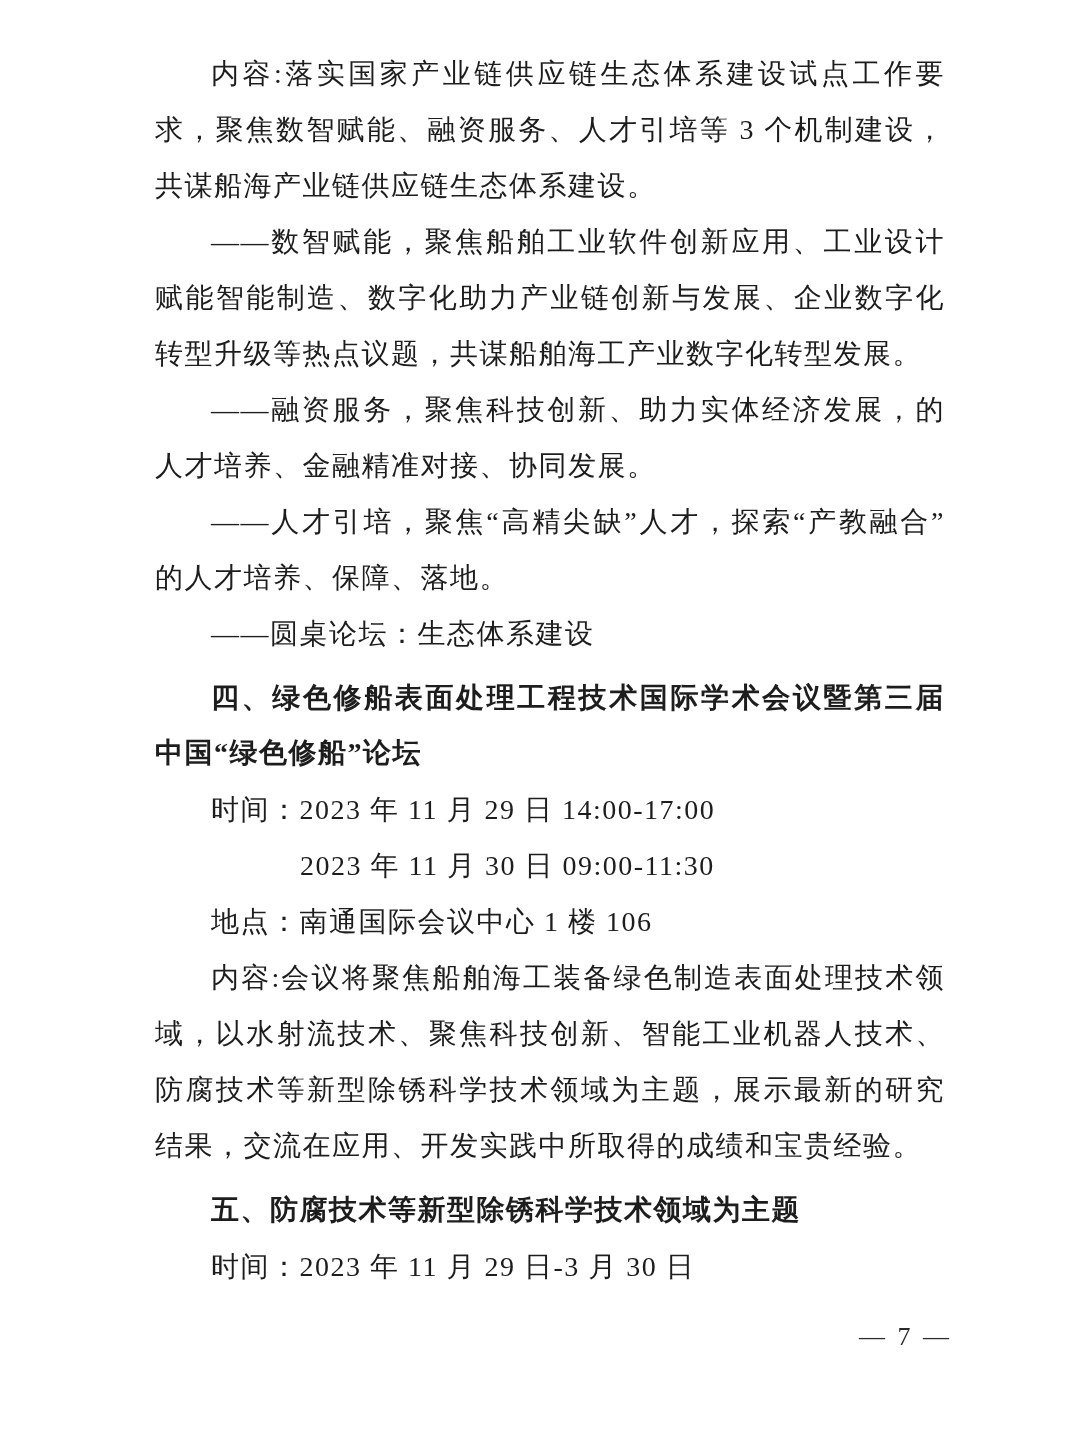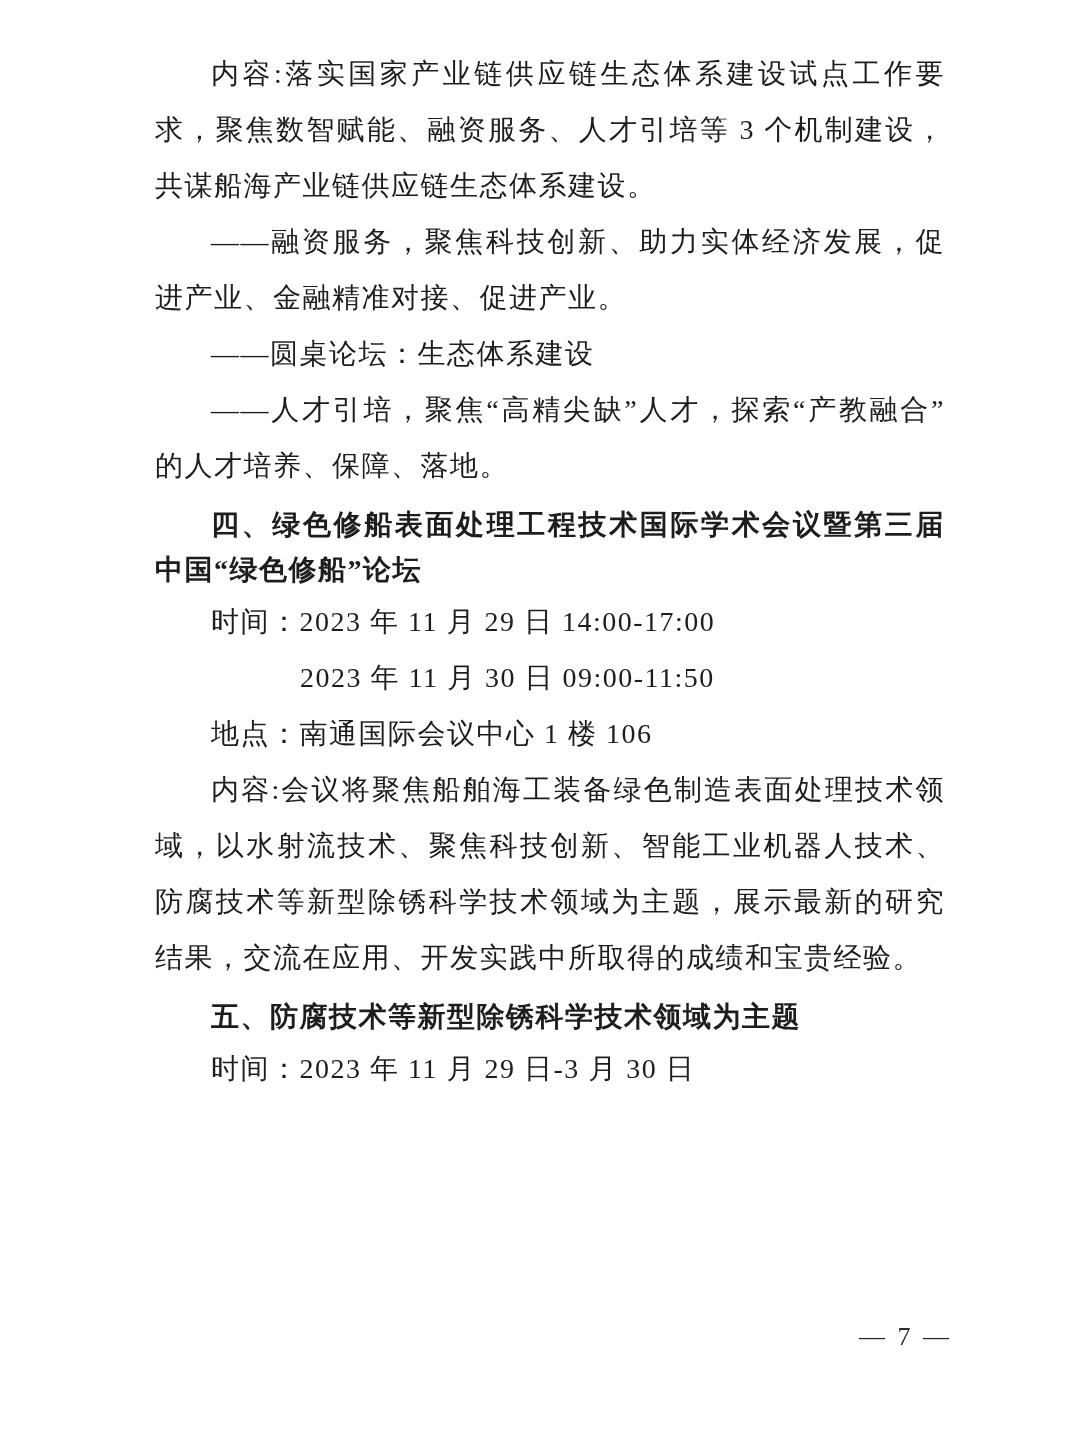--- a/index.html
+++ b/index.html
@@ -29,21 +29,21 @@
     font-size: 28px;
     line-height: 56px;
     letter-spacing: 1.5px;
     text-align: justify;
     text-align-last: left;
     text-indent: 2em;
     word-break: break-all;
   }
   .heading {
     font-weight: bold;
-    line-height: 45px;
+    line-height: 55px;
     margin-top: 8px;
     margin-bottom: 2px;
   }
   .time-continuation {
     text-indent: 0;
     padding-left: 145px;
   }
   .page-number {
     position: absolute;
     top: 1322px;
@@ -53,32 +53,33 @@
     color: #2a2a2a;
     white-space: pre;
   }
 </style>
 </head>
 <body>
 
 <div class="page">
   <p class="para">内容:落实国家产业链供应链生态体系建设试点工作要求，聚焦数智赋能、融资服务、人才引培等 3 个机制建设，共谋船海产业链供应链生态体系建设。</p>
 
+  <p class="para">——数智赋能，聚焦船舶工业软件创新应用、工业设计赋能智能制造、数字化助力产业链创新与发展、企业数字化转型升级等热点议题，共谋船舶海工产业数字化转型发展。</p>
 
-  <p class="para">——融资服务，聚焦科技创新、助力实体经济发展，促进产业、金融精准对接、促进产业。</p>
+  <p class="para">——融资服务，聚焦科技创新、助力实体经济发展，的人才培养、金融精准对接、协同发展。</p>
+
+  <p class="para">——人才引培，聚焦“高精尖缺”人才，探索“产教融合”的人才培养、保障、落地。</p>
 
   <p class="para">——圆桌论坛：生态体系建设</p>
-
-  <p class="para">——人才引培，聚焦“高精尖缺”人才，探索“产教融合”的人才培养、保障、落地。</p>
 
   <p class="para heading">四、绿色修船表面处理工程技术国际学术会议暨第三届中国“绿色修船”论坛</p>
 
   <p class="para">时间：2023 年 11 月 29 日 14:00-17:00</p>
 
-  <p class="para time-continuation">2023 年 11 月 30 日 09:00-11:50</p>
+  <p class="para time-continuation">2023 年 11 月 30 日 09:00-11:30</p>
 
   <p class="para">地点：南通国际会议中心 1 楼 106</p>
 
   <p class="para">内容:会议将聚焦船舶海工装备绿色制造表面处理技术领域，以水射流技术、聚焦科技创新、智能工业机器人技术、防腐技术等新型除锈科学技术领域为主题，展示最新的研究结果，交流在应用、开发实践中所取得的成绩和宝贵经验。</p>
 
   <p class="para heading">五、防腐技术等新型除锈科学技术领域为主题</p>
 
   <p class="para">时间：2023 年 11 月 29 日-3 月 30 日</p>
 </div>
 

